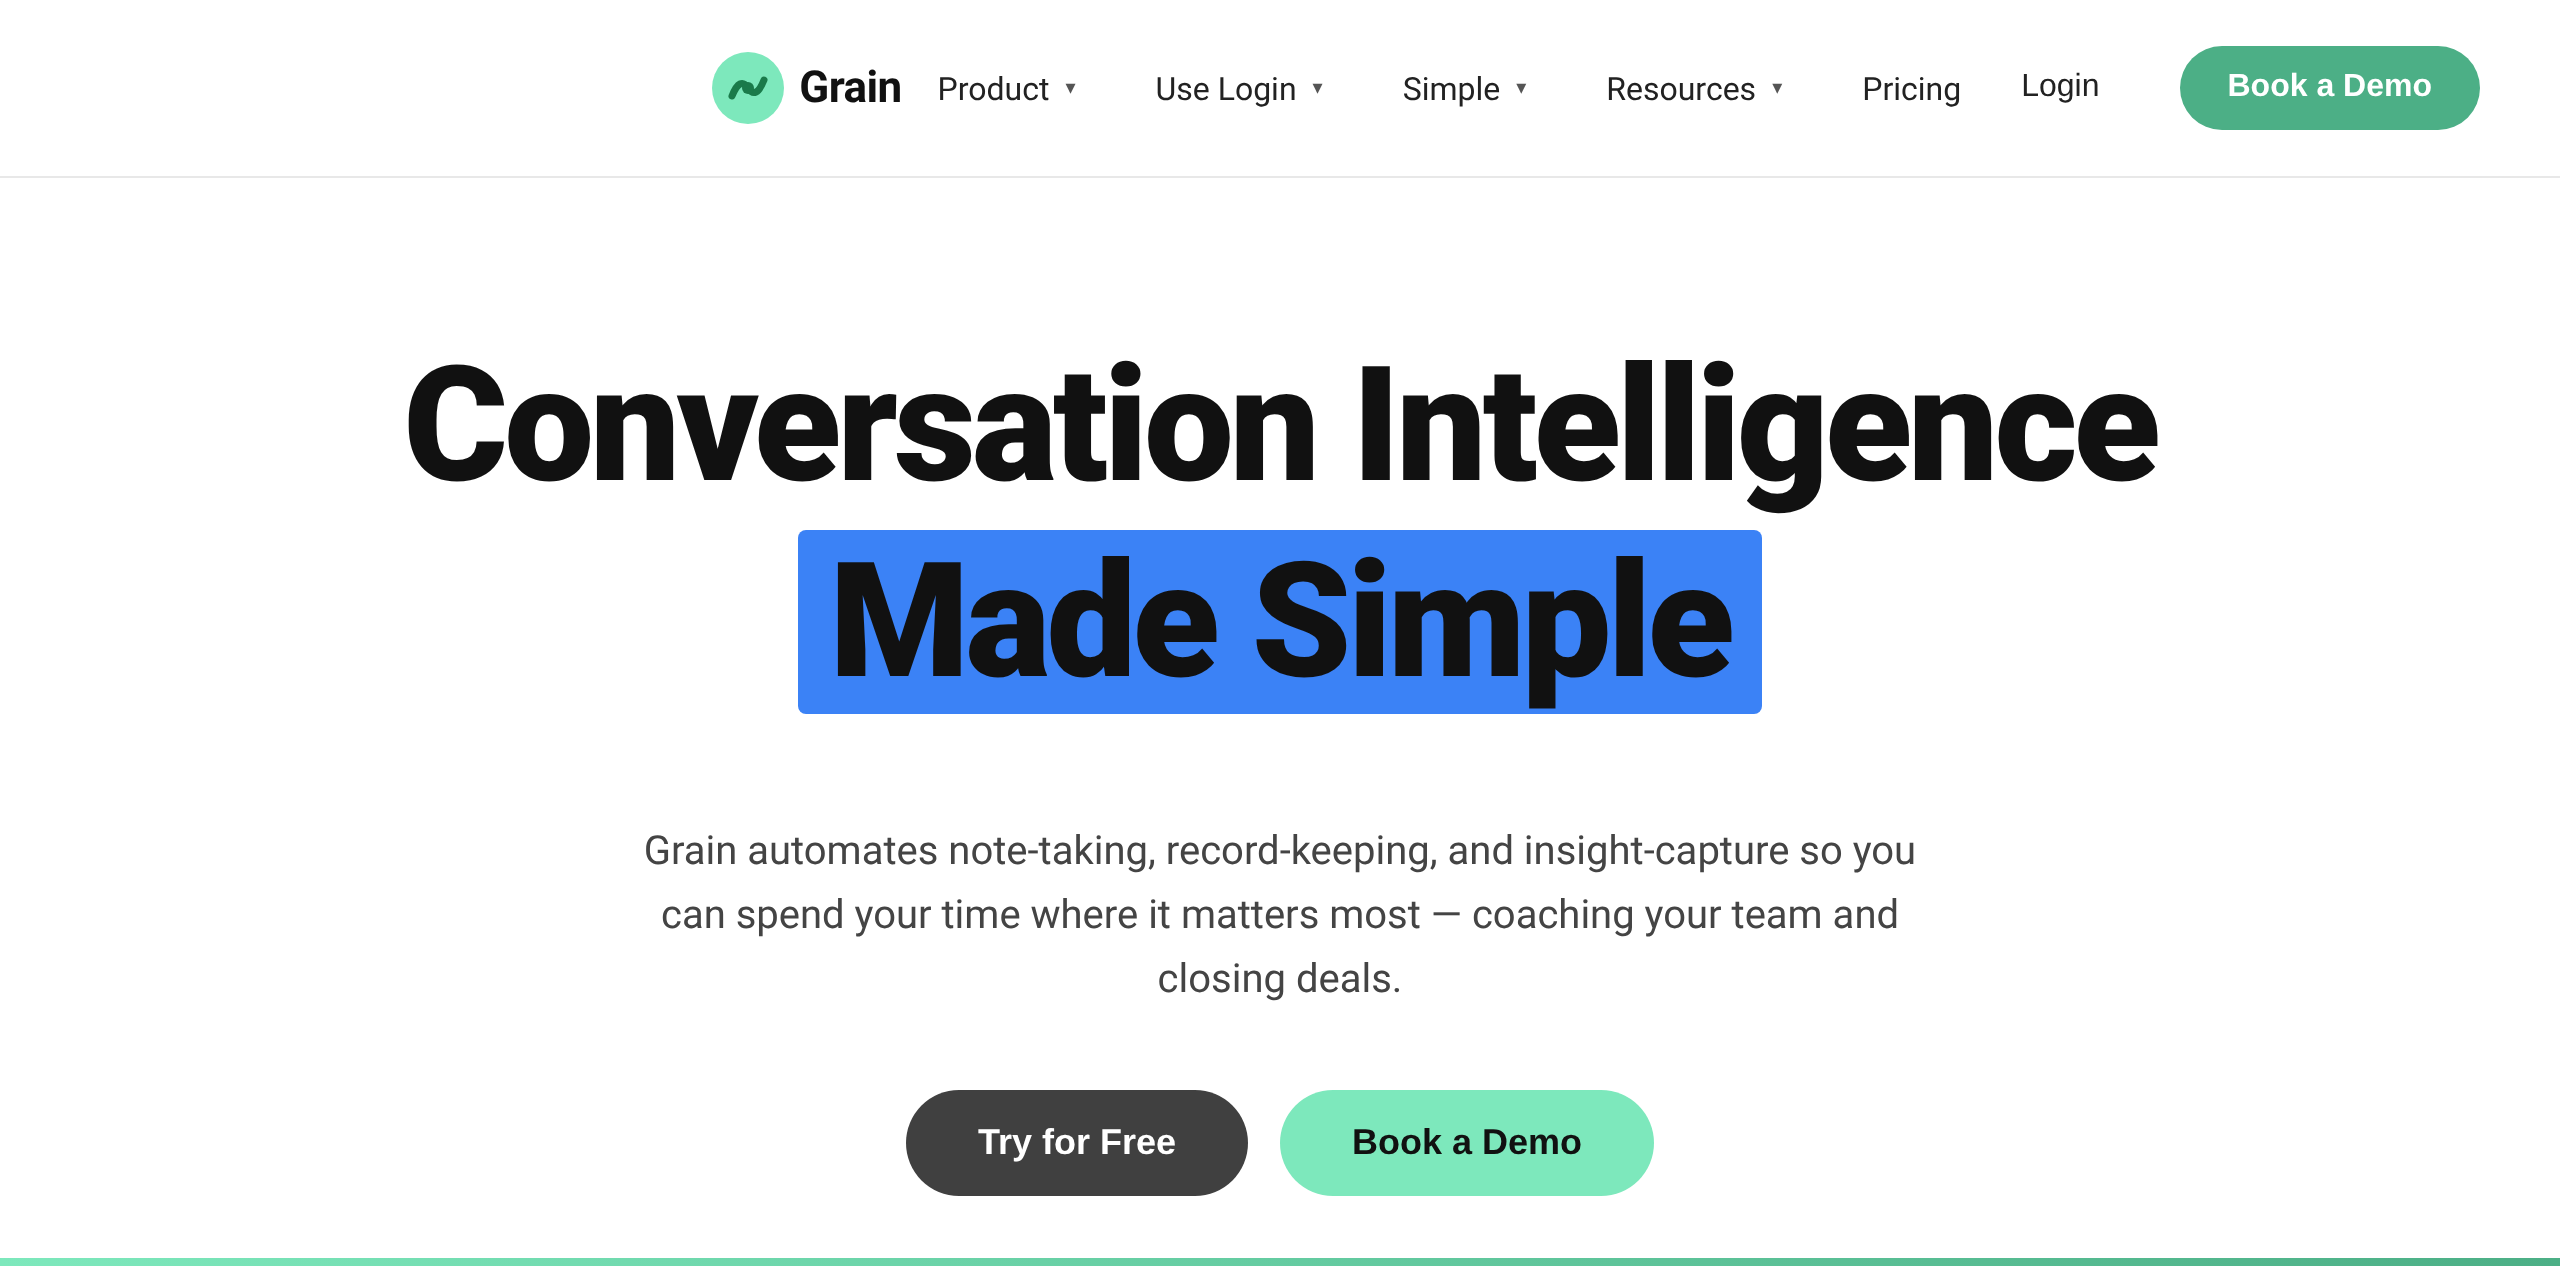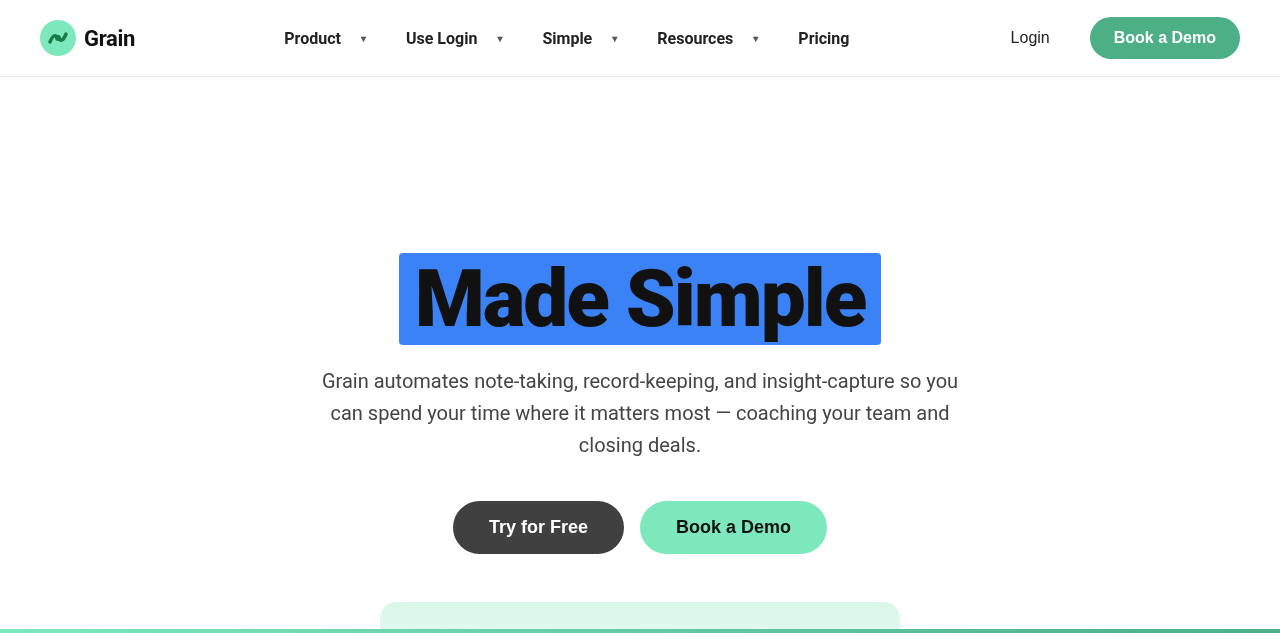--- a/index.html
+++ b/index.html
@@ -13,23 +13,23 @@
       background: #ffffff;
       width: 1280px;
       min-height: 633px;
       overflow-x: hidden;
     }
 
     
     .navbar {
       display: flex;
       align-items: center;
-      justify-content: space-between;
+      justify-content: flex-end;
       padding: 0 40px;
-      height: 77px;
+      height: 89px;
       border-bottom: 1px solid #e8e8e8;
       background: #ffffff;
     }
 
     .navbar-left {
       display: flex;
       align-items: center;
       gap: 8px;
     }
 
@@ -47,24 +47,24 @@
 
     .navbar-center {
       display: flex;
       align-items: center;
       gap: 4px;
     }
 
     .nav-item {
       display: flex;
       align-items: center;
-      gap: 20px;
+      gap: 8px;
       padding: 8px 18px;
       font-size: 16px;
-      font-weight: 700;
+      font-weight: 400;
       color: #222222;
       cursor: pointer;
       border-radius: 8px;
       text-decoration: none;
       transition: background 0.15s;
     }
 
     .nav-chevron {
       font-size: 10px;
       color: #555;
@@ -124,21 +124,21 @@
       padding: 2px 16px;
       border-radius: 4px;
       margin-top: 8px;
     }
 
     .hero-subtitle {
       font-size: 20px;
       color: #444444;
       max-width: 640px;
       line-height: 1.6;
-      margin-top: 20px;
+      margin-top: 52px;
       font-weight: 400;
     }
 
     .hero-buttons {
       display: flex;
       gap: 16px;
       margin-top: 40px;
       align-items: center;
     }
 
@@ -222,20 +222,21 @@
   </div>
 
   <div class="navbar-right">
     <button class="login-btn">Login</button>
     <button class="book-demo-btn-nav">Book a Demo</button>
   </div>
 </nav>
 
 <section class="hero">
   <h1 class="hero-title">
+    <span>Conversation Intelligence</span>
     <br>
     <span class="hero-title-line2">Made Simple</span>
   </h1>
 
   <p class="hero-subtitle">Grain automates note-taking, record-keeping, and insight-capture so you can spend your time where it matters most — coaching your team and closing deals.</p>
 
   <div class="hero-buttons">
     <button class="try-free-btn">Try for Free</button>
     <button class="book-demo-btn-hero">Book a Demo</button>
   </div>

